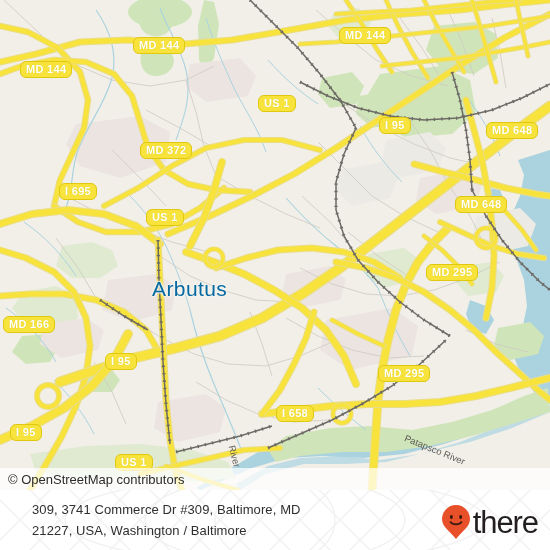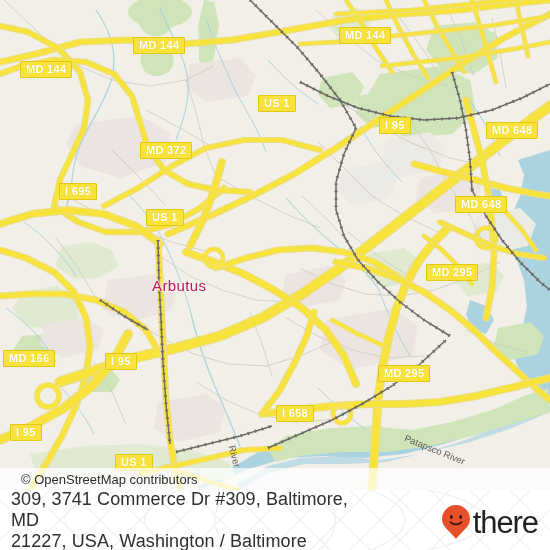--- a/index.html
+++ b/index.html
@@ -16,55 +16,55 @@
     background:#f2efe9;
     overflow:hidden;
   }
   .map svg{position:absolute;left:0;top:0;width:550px;height:490px;}
 
   
   .shield{
     position:absolute;
     background:#f7e33c;
     border:1.6px solid #e0c80f;
-    border-radius:1px;
+    border-radius:6px;
     color:#ffffff;
     font-size:11px;
     font-weight:bold;
     letter-spacing:.3px;
     padding:1px 5px 2px 5px;
     line-height:12px;
     white-space:nowrap;
     text-shadow:0 0 1px #d9c40d;
     box-sizing:border-box;
   }
   .place-label{
     position:absolute;
-    color:#be185d;
-    font-size:15px;
+    color:#0369a1;
+    font-size:21px;
     letter-spacing:.4px;
     white-space:nowrap;
     text-shadow:1px 0 2px #f6f4ef,-1px 0 2px #f6f4ef,0 1px 2px #f6f4ef,0 -1px 2px #f6f4ef;
   }
   .river-label{
     position:absolute;
     color:#5e5b57;
     font-size:9.5px;
     white-space:nowrap;
     transform-origin:left center;
   }
 
   
   .attribution{
     position:absolute;left:0;bottom:0;width:550px;height:22px;
     background:rgba(255,255,255,0.72);
     display:flex;align-items:center;
   }
   .attribution span{
-    font-size:13px;color:#2b2b2b;padding-left:21px;letter-spacing:0;
+    font-size:13px;color:#2b2b2b;padding-left:8px;letter-spacing:0;
   }
 
   
   .callout{
     position:absolute;left:188px;top:122px;width:168px;
     filter:drop-shadow(0 2px 4px rgba(0,0,0,0.30));
   }
   .callout-head{
     height:90px;background:#20b96a;
     border-radius:2px 2px 0 0;
@@ -92,24 +92,24 @@
     position:absolute;left:0;top:490px;width:550px;height:60px;
     background:#ffffff;
     display:flex;align-items:center;
     overflow:hidden;
   }
   .footer-watermark{
     position:absolute;left:0;top:0;width:550px;height:60px;opacity:1;
   }
   .address{
     position:relative;
-    padding-left:11px;
+    padding-left:32px;
     width:370px;
     box-sizing:border-box;
-    font-size:18px;
+    font-size:13px;
     line-height:21px;
     color:#2f2f2f;
     letter-spacing:.1px;
   }
   .brand{
     position:absolute;right:12px;top:50%;margin-top:-16px;
     display:flex;align-items:center;
   }
   .brand-word{
     font-size:31px;color:#231f20;letter-spacing:-1.1px;
@@ -373,21 +373,21 @@
         <div class="shield" style="left: 133px; top: 37px;">MD 144</div>
         <div class="shield" style="left: 339px; top: 27px;">MD 144</div>
         <div class="shield" style="left: 140px; top: 142px;">MD 372</div>
         <div class="shield" style="left: 40px; top: 183px; margin-left: 19px;">I 695</div>
         <div class="shield" style="left: 146px; top: 209px;">US 1</div>
         <div class="shield" style="left: 258px; top: 95px;">US 1</div>
         <div class="shield" style="left: 379px; top: 117px;">I 95</div>
         <div class="shield" style="left: 486px; top: 122px;">MD 648</div>
         <div class="shield" style="left: 455px; top: 196px;">MD 648</div>
         <div class="shield" style="left: 426px; top: 264px;">MD 295</div>
-        <div class="shield" style="left: 3px; top: 350px;">MD 166</div>
+        <div class="shield" style="left: 3px; top: 316px;">MD 166</div>
         <div class="shield" style="left: 105px; top: 353px;">I 95</div>
         <div class="shield" style="left: 378px; top: 365px;">MD 295</div>
         <div class="shield" style="left: 10px; top: 424px;">I 95</div>
         <div class="shield" style="left: 276px; top: 405px;">I 658</div>
         <div class="shield" style="left: 115px; top: 454px;">US 1</div>
       </div>
 
     <div id="places">
         <div class="place-label" style="left: 152px; top: 277px;">Arbutus</div>
       </div>

